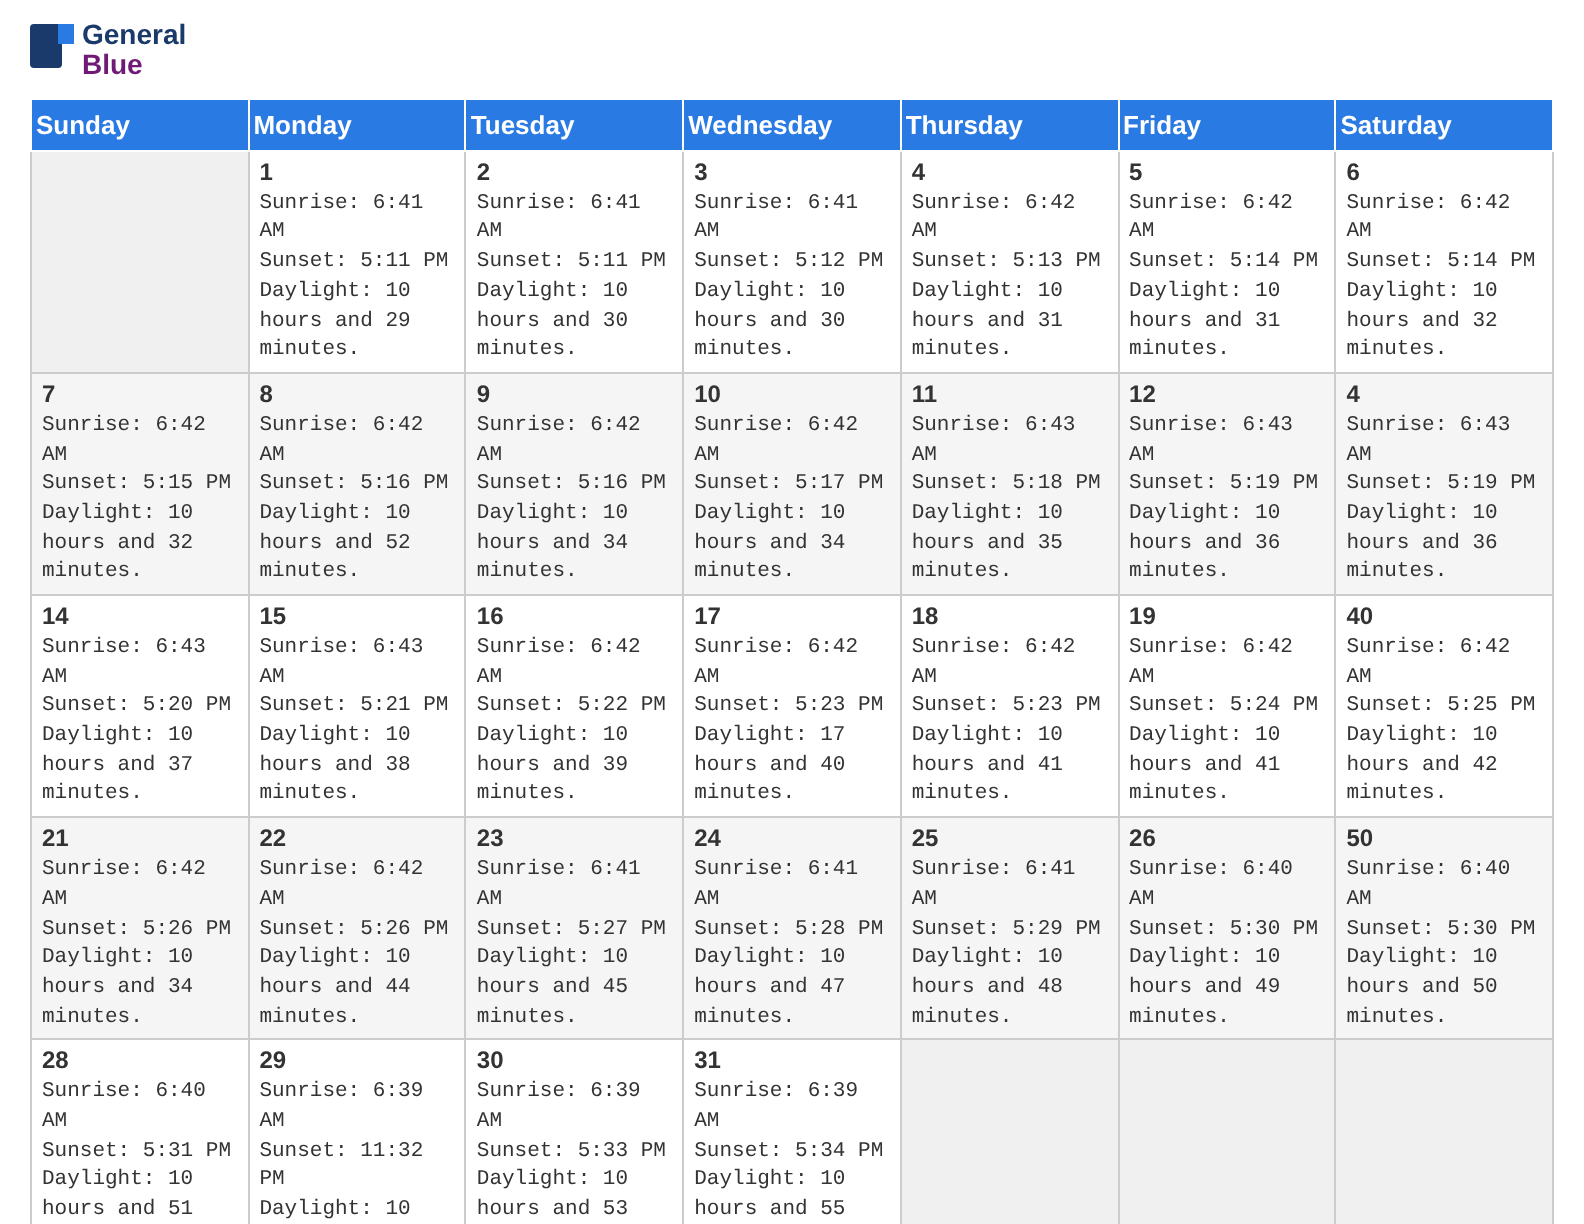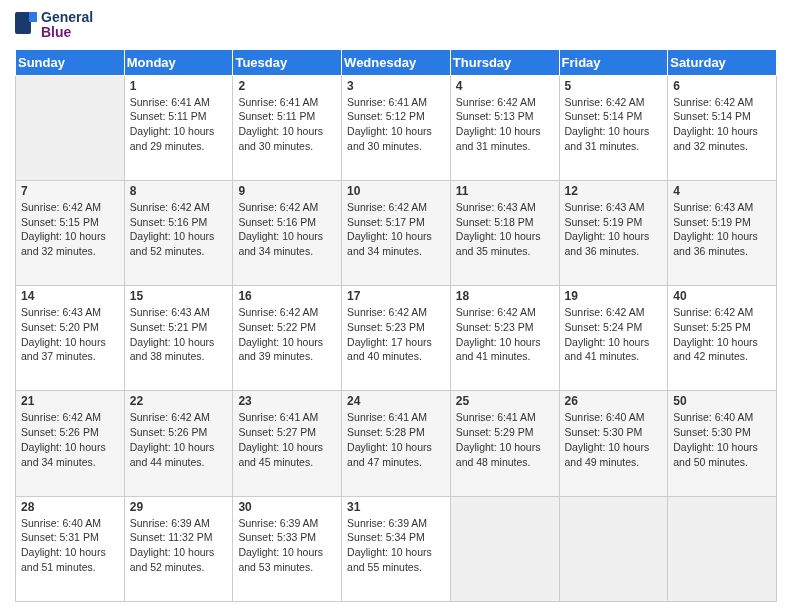--- a/index.html
+++ b/index.html
@@ -63,20 +63,21 @@
       height: 88px;
     }
     .day-number {
       font-weight: bold;
       font-size: 12px;
       margin-bottom: 2px;
       display: block;
     }
     .cell-info {
       line-height: 1.4;
+      font-family: Liberation Mono, monospace;
     }
     tr:nth-child(even) td {
       background-color: #f5f5f5;
     }
     tr:nth-child(odd) td {
       background-color: #ffffff;
     }
     
     tr:first-child th {
       background-color: #2a7ae4;

